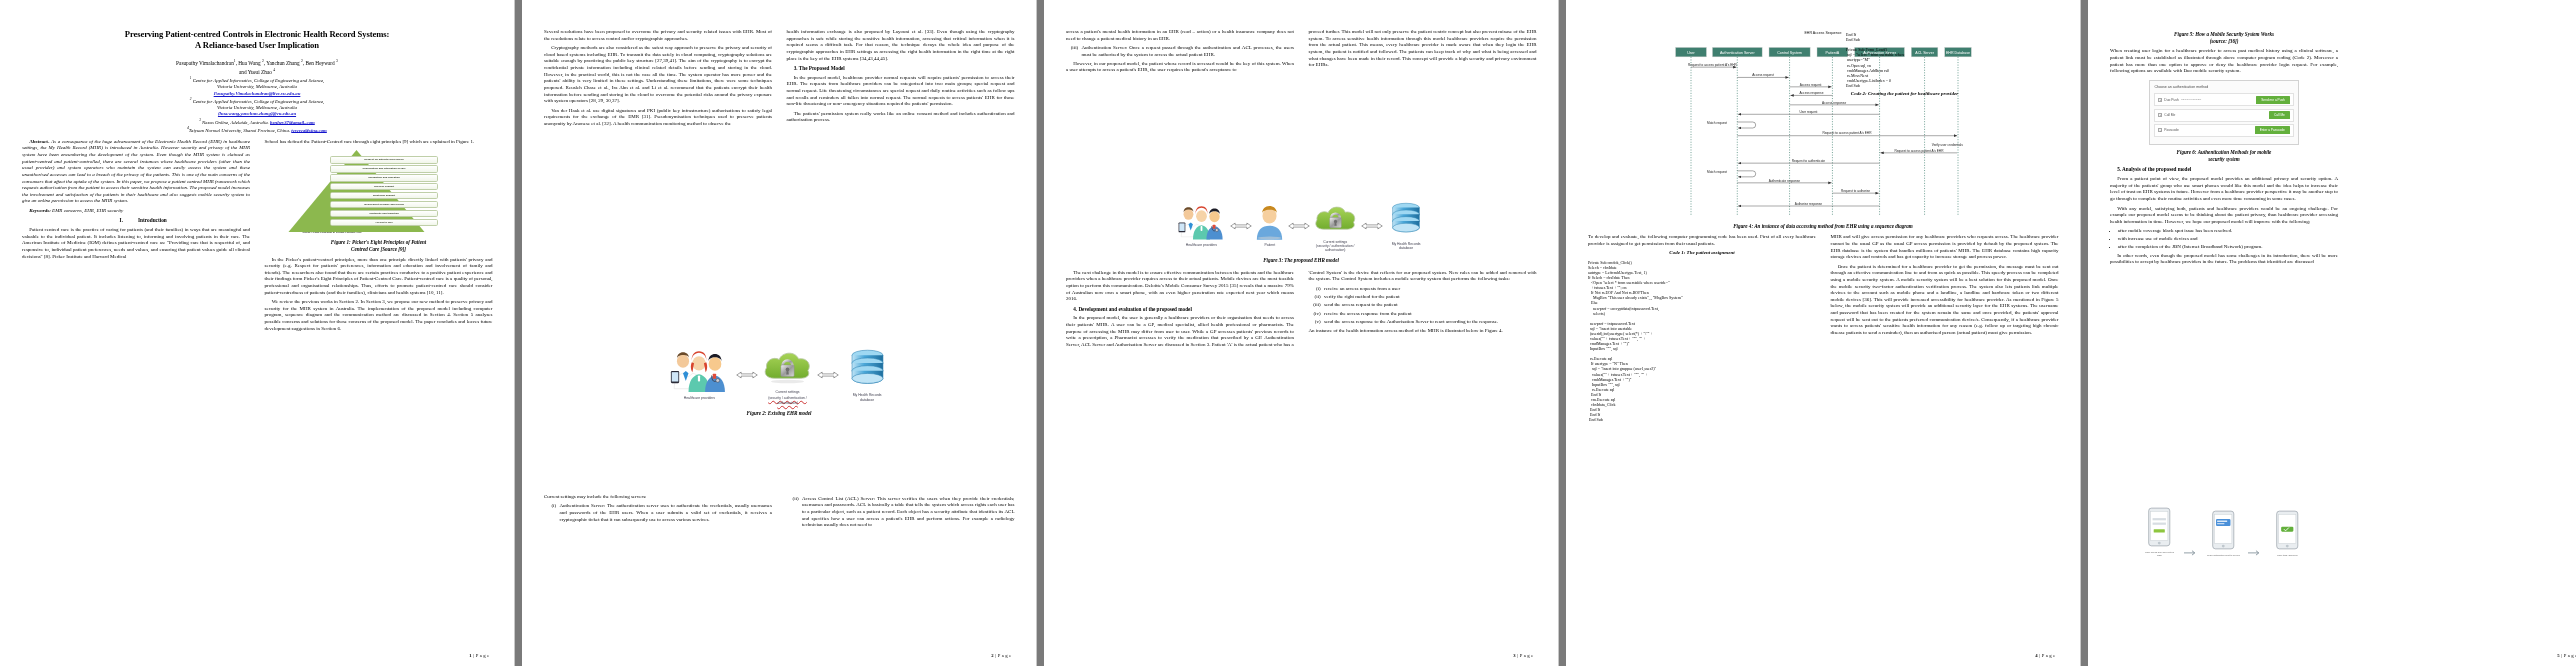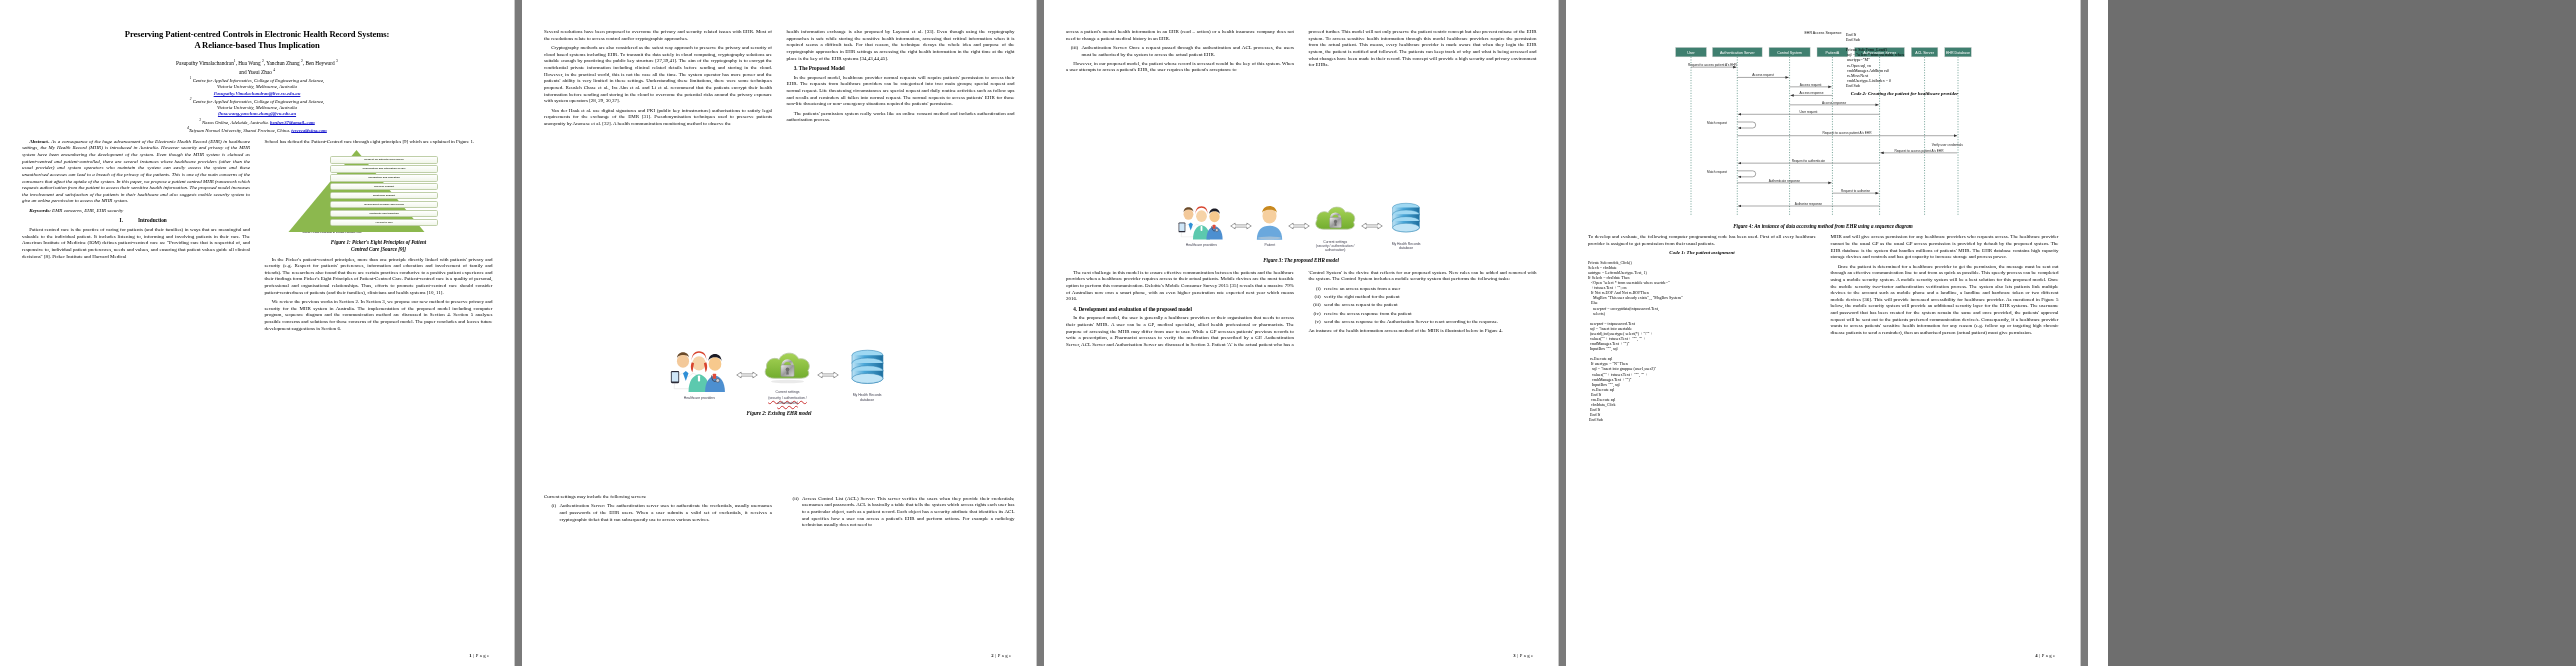--- a/index.html
+++ b/index.html
@@ -3,21 +3,21 @@
 <meta charset="utf-8">
 <title>Preserving Patient-centred Controls in Electronic Health Record Systems</title>
 <style>
   * { box-sizing: border-box; }
   html, body {
     margin: 0; padding: 0;
     background: #6e6e6e;
     font-family: "Liberation Serif", serif;
   }
   #viewport {
-    width: 2108px; height: 667px;
+    width: 2576px; height: 667px;
     display: flex; flex-direction: row;
     align-items: flex-start;
     background: #7a7a7a;
     overflow: hidden;
     gap: 7px;
   }
   .page {
     width: 515px; height: 667px;
     background: #ffffff;
     position: relative;
@@ -184,21 +184,21 @@
 </style>
 </head>
 <body>
 
 <div id="viewport">
 
   <div class="page">
     <div class="titleblock">
       <h1 class="paper-title">
         <span>Preserving Patient-centred Controls in Electronic Health Record Systems:</span><br>
-        <span>A Reliance-based Thus Implication</span>
+        <span>A Reliance-based User Implication</span>
       </h1>
       <div class="authors">
         Pasupathy Vimalachandran<sup>1</sup>, Hua Wang <sup>2</sup>, Yanchun Zhang <sup>2</sup>, Ben Heyward <sup>3</sup>
       </div>
       <div class="authors">and Yueai Zhao <sup>4</sup></div>
 
       <div class="affil"><sup>1</sup> <span>Centre for Applied Informatics, College of Engineering and Science,</span></div>
       <div class="affil"><span>Victoria University, Melbourne, Australia</span></div>
       <div class="affil"><a class="email" href="#">Pasupathy.Vimalachandran@live.vu.edu.au</a></div>
 

